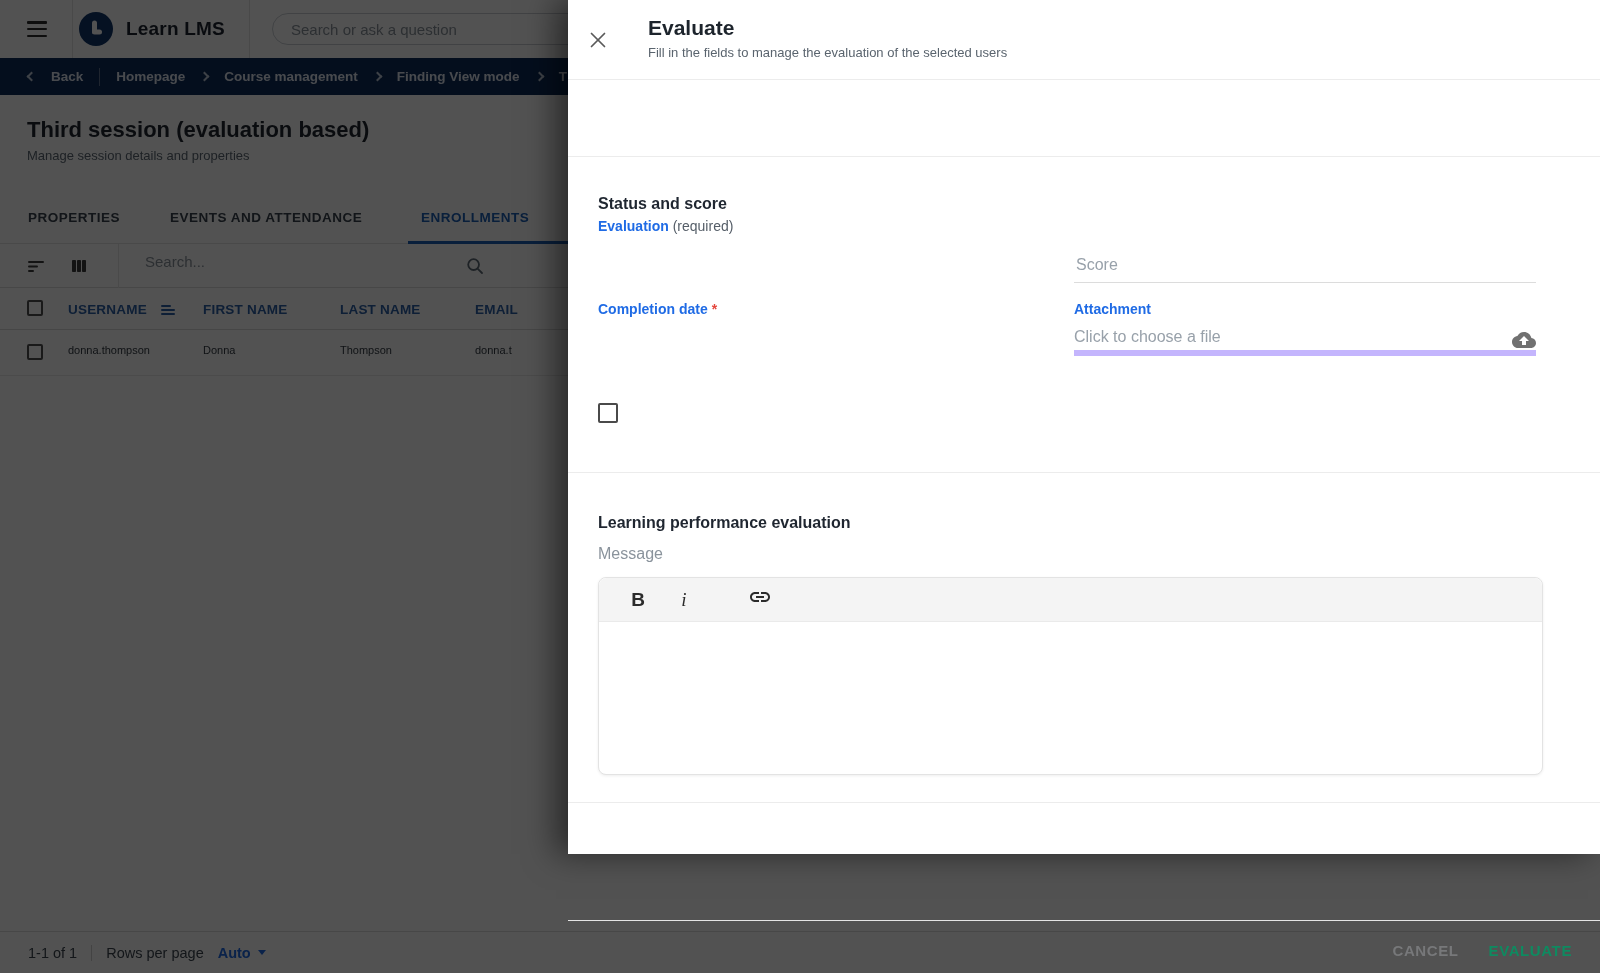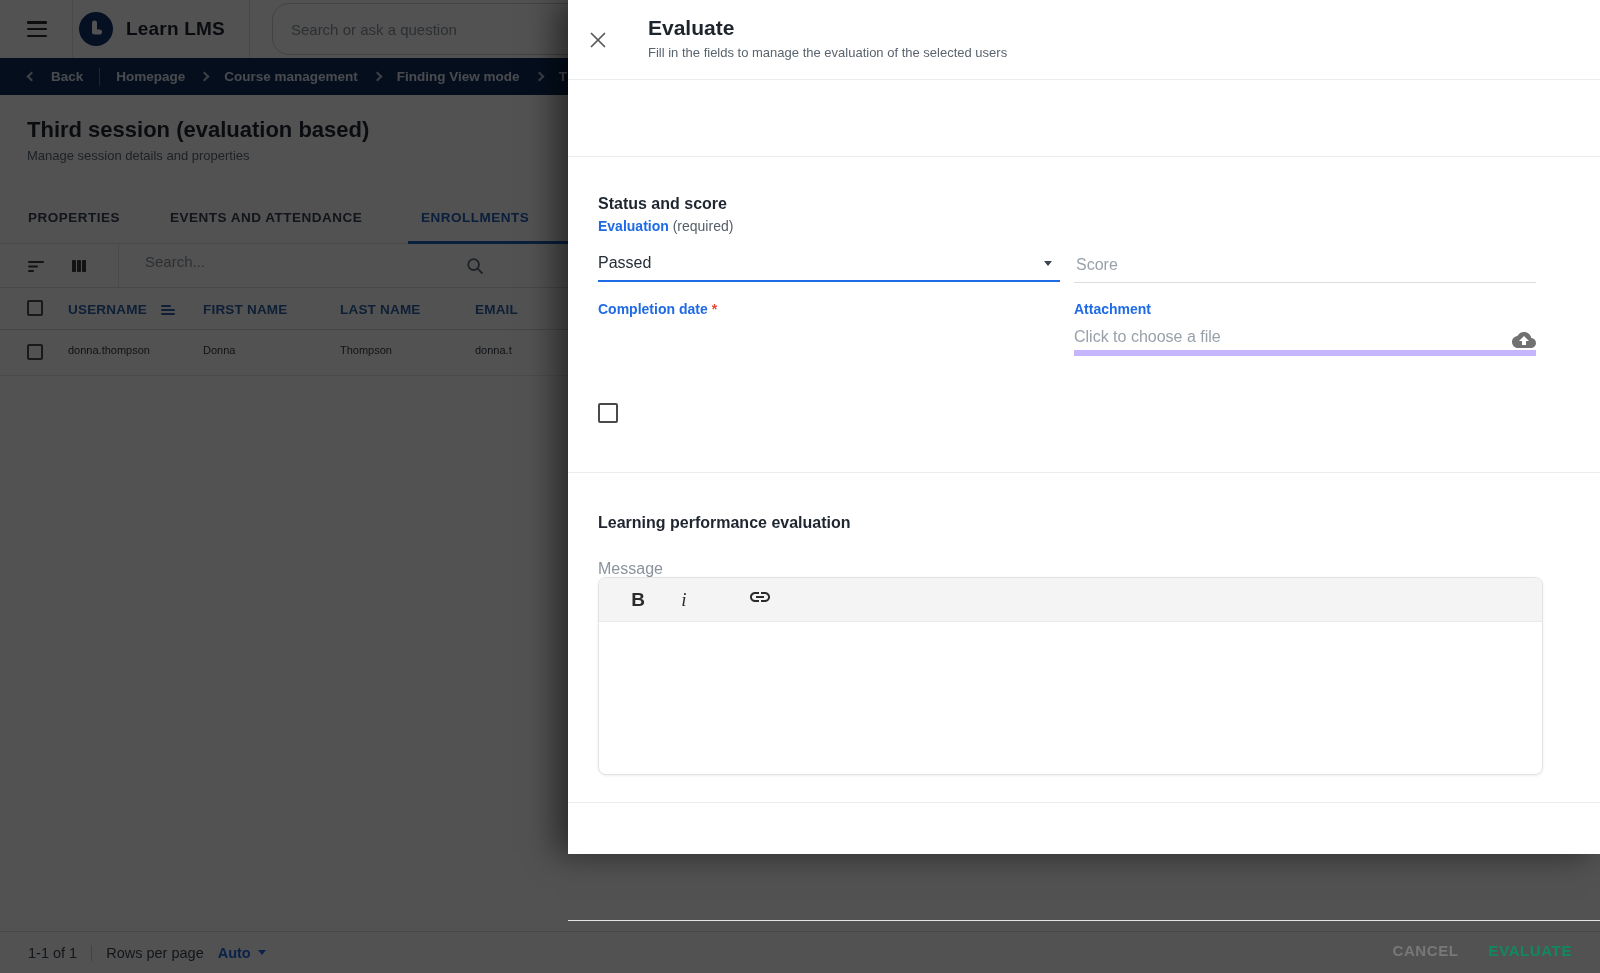--- a/index.html
+++ b/index.html
@@ -10,21 +10,21 @@
   
   .app{position:absolute;inset:0;background:#fff;}
 
   .topbar{position:absolute;left:0;top:0;right:0;height:58px;background:#fff;display:flex;align-items:center;}
   .hamburger{margin-left:27px;width:20px;height:16px;display:flex;flex-direction:column;justify-content:space-between;background:none;border:0;padding:0;cursor:pointer;}
   .hamburger span{display:block;width:20px;height:2.5px;background:#2e2e2e;border-radius:1px;}
   .logo-block{display:flex;align-items:center;gap:13px;margin-left:25px;height:58px;padding:0 24px 0 6px;
               border-left:1px solid #e3e3e3;border-right:1px solid #e3e3e3;cursor:pointer;}
   .logo-circle{width:34px;height:34px;border-radius:50%;background:#10356b;position:relative;flex:0 0 auto;}
   .brand{font-size:19px;font-weight:700;color:#1c2430;letter-spacing:.2px;white-space:nowrap;}
-  .hsearch{margin-left:22px;width:430px;height:52px;border:1px solid #c9ced4;border-radius:17px;display:flex;align-items:center;padding:0 16px;background:#fff;}
+  .hsearch{margin-left:22px;width:430px;height:32px;border:1px solid #c9ced4;border-radius:17px;display:flex;align-items:center;padding:0 16px;background:#fff;}
   .hsearch input{border:0;outline:0;width:100%;font-family:"Liberation Sans",sans-serif;font-size:15px;color:#333;background:transparent;}
   .hsearch input::placeholder{color:#8a939c;}
 
   .crumbbar{position:absolute;top:58px;left:0;right:0;height:37px;background:var(--navy,#0d2c5a);
             display:flex;align-items:center;color:#dfe6f2;font-size:13.5px;font-weight:600;padding-left:28px;gap:16px;}
   .crumb{cursor:pointer;white-space:nowrap;}
   .chev{width:7px;height:7px;border-top:2px solid currentColor;border-right:2px solid currentColor;
         transform:rotate(45deg);opacity:.85;flex:0 0 auto;}
   .chev.left{transform:rotate(-135deg);}
   .crumb-divider{width:1px;height:18px;background:rgba(255,255,255,.35);flex:0 0 auto;}
@@ -92,21 +92,21 @@
   .clear-x{right:50px;top:7px;}
   .date-sep{position:absolute;right:40px;top:8px;width:1px;height:18px;background:#d5d5d5;}
   .cal{right:10px;top:6px;}
   .f-attach{left:506px;top:322px;width:462px;border-bottom:6px solid #c4b5fd;cursor:pointer;}
   .cloud{right:0;top:6px;}
 
   .present{position:absolute;left:30px;top:403px;display:flex;align-items:center;gap:18px;cursor:pointer;}
   .cb2{width:20px;height:20px;border:2px solid #4a4a4a;border-radius:2px;background:#fff;flex:0 0 auto;cursor:pointer;padding:0;}
   .present-label{font-size:15.5px;color:#2a323b;}
 
-  .msg-label{position:absolute;left:30px;top:545px;font-size:16px;color:#8a939c;margin-top:15px;}
+  .msg-label{position:absolute;left:30px;top:545px;font-size:16px;color:#8a939c;}
   .editor{position:absolute;left:30px;top:577px;width:945px;height:198px;border:1px solid #e3e3e3;border-radius:8px;box-shadow:0 1px 3px rgba(0,0,0,.07);background:#fff;}
   .ed-toolbar{height:44px;background:#f4f4f4;border-bottom:1px solid #eaeaea;border-radius:8px 8px 0 0;display:flex;align-items:center;padding-left:26px;gap:20px;}
   .ed-btn{background:none;border:0;padding:0;cursor:pointer;font-family:"Liberation Sans",sans-serif;font-size:19px;color:#2b2b2b;width:26px;text-align:center;}
   .ed-btn.bold{font-weight:700;}
   .ed-btn.italic{font-style:italic;font-family:"Liberation Serif",serif;}
   .ed-link{margin-left:28px;}
   .ed-body{height:152px;cursor:text;}
 
   .p-footer{position:absolute;left:0;right:0;top:920px;height:53px;border-top:1px solid #e4e4e4;
             display:flex;align-items:center;justify-content:flex-end;gap:30px;padding:6px 28px 0 0;}
@@ -248,24 +248,20 @@
     <div class="p-div" style="top:79px;"></div>
 
     <div class="p-div" style="top:156px;"></div>
 
     <h3 class="sec-h" style="top:179px;">Status and score</h3>
 
     <div class="f-label" style="left:30px;top:218px;">
       <span>Evaluation</span>
       <span class="req-hint">(required)</span>
     </div>
-    <div class="field f-eval">
-      <span class="val">Passed</span>
-      <span class="caret sel-caret"></span>
-    </div>
     <div class="field f-score">
       <input type="text" placeholder="Score" style="">
     </div>
 
     <div class="f-label" style="left:30px;top:301px;">
       <span>Completion date</span><span class="req-mark">*</span>
     </div>
 
     <div class="f-label" style="left:506px;top:301px;">Attachment</div>
     <div class="field f-attach">

